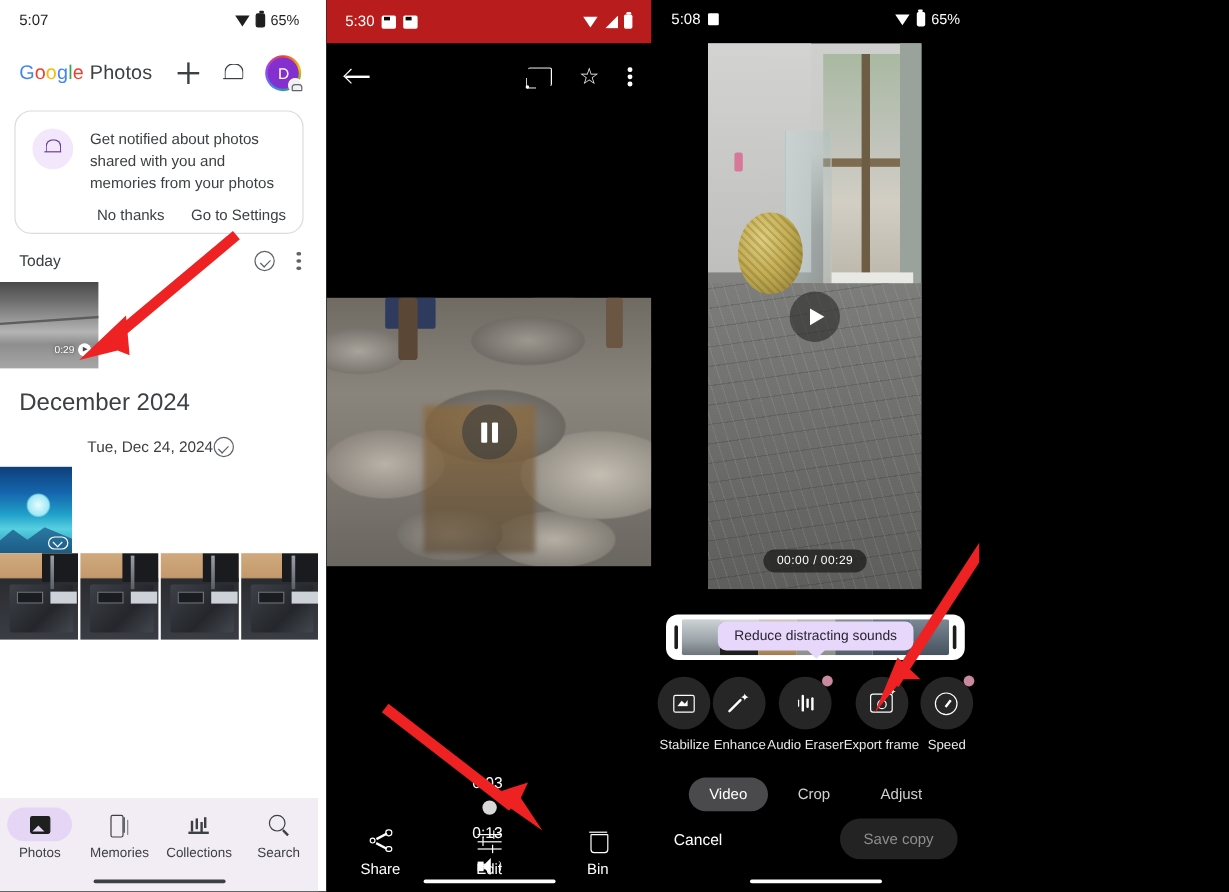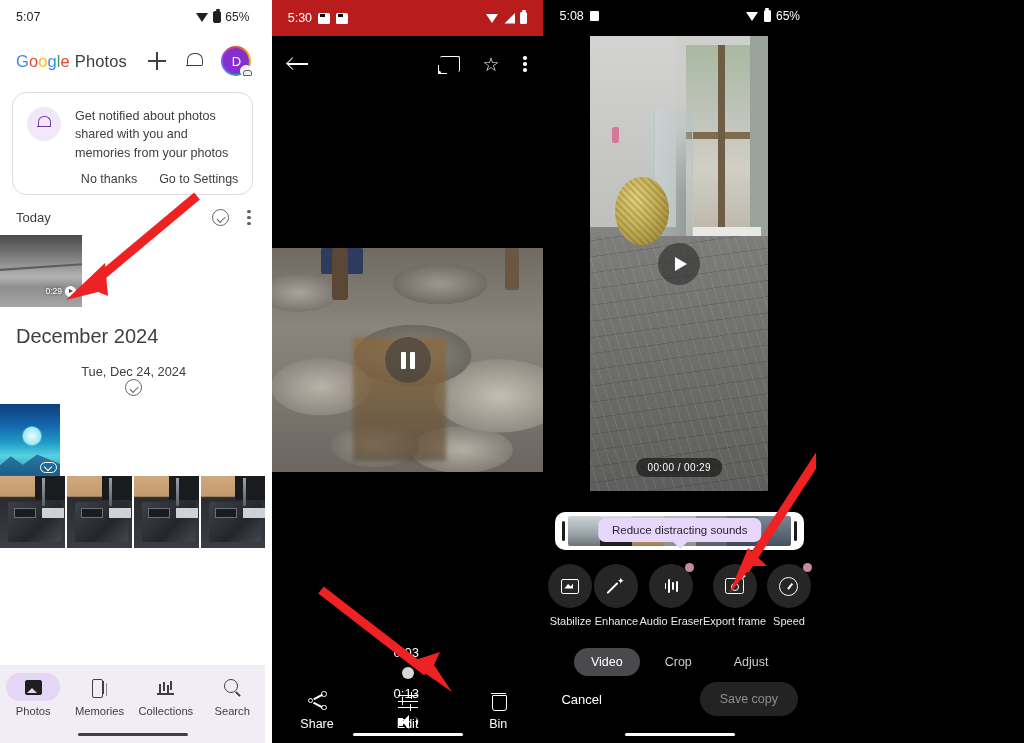--- a/index.html
+++ b/index.html
@@ -90,21 +90,20 @@
 
   .section-head{
     display:flex; align-items:center; justify-content:space-between;
     padding: 14px 14px 8px 16px;
   }
   .section-title-sm{ font-size:13px; color:#3c4043; font-weight:500; }
   .section-title-lg{ font-size:20px; color:#3c4043; padding: 18px 16px 6px; font-weight:400; }
   .date-head{
     display:flex; align-items:center; justify-content:center;
     padding: 10px 14px 8px 16px;
-    flex-direction: column;
   }
   .date-label{ font-size:12.8px; color:#3c4043; font-weight:500; }
   .sel-circle{ width:17px;height:17px;border-radius:50%;border:1.6px solid #5f6368;position:relative;}
   .sel-circle:after{content:"";position:absolute;left:3.5px;top:6px;width:7px;height:3.5px;
     border-left:1.6px solid #5f6368;border-bottom:1.6px solid #5f6368;transform:rotate(-45deg);}
   .kebab{ width:4px;height:18px;position:relative; }
   .kebab:before{content:"";position:absolute;left:0;top:1px;width:3.5px;height:3.5px;border-radius:50%;
     background:#5f6368; box-shadow:0 6px 0 #5f6368, 0 12px 0 #5f6368;}
 
   .thumb-row{ display:flex; gap:2px; }

